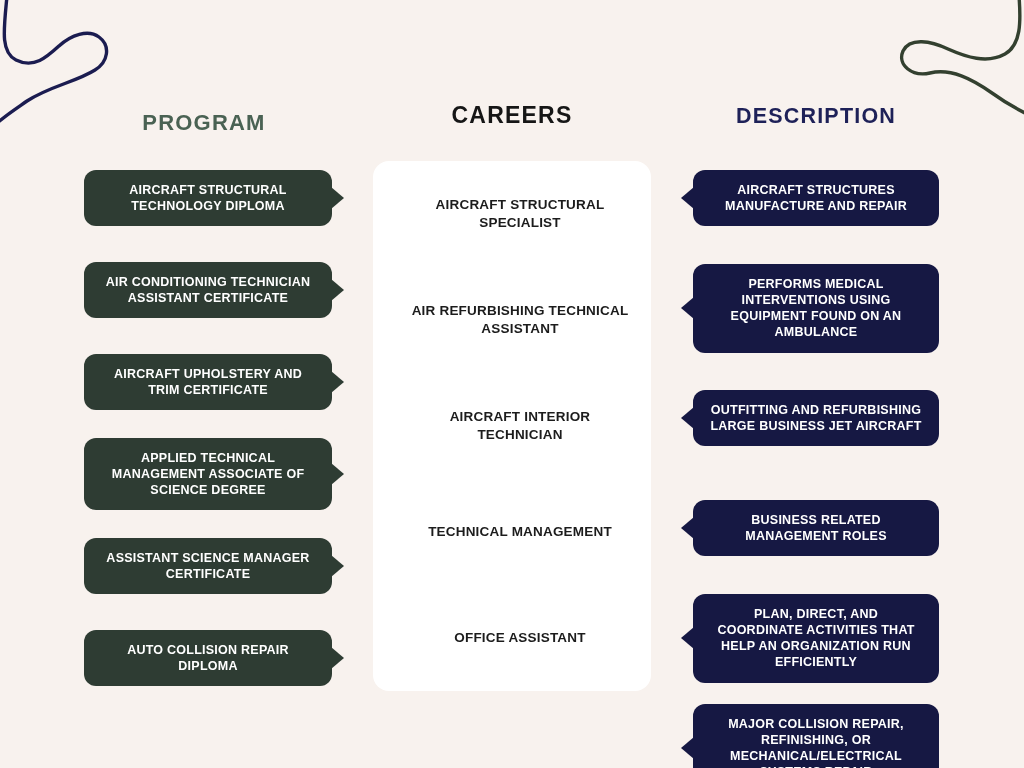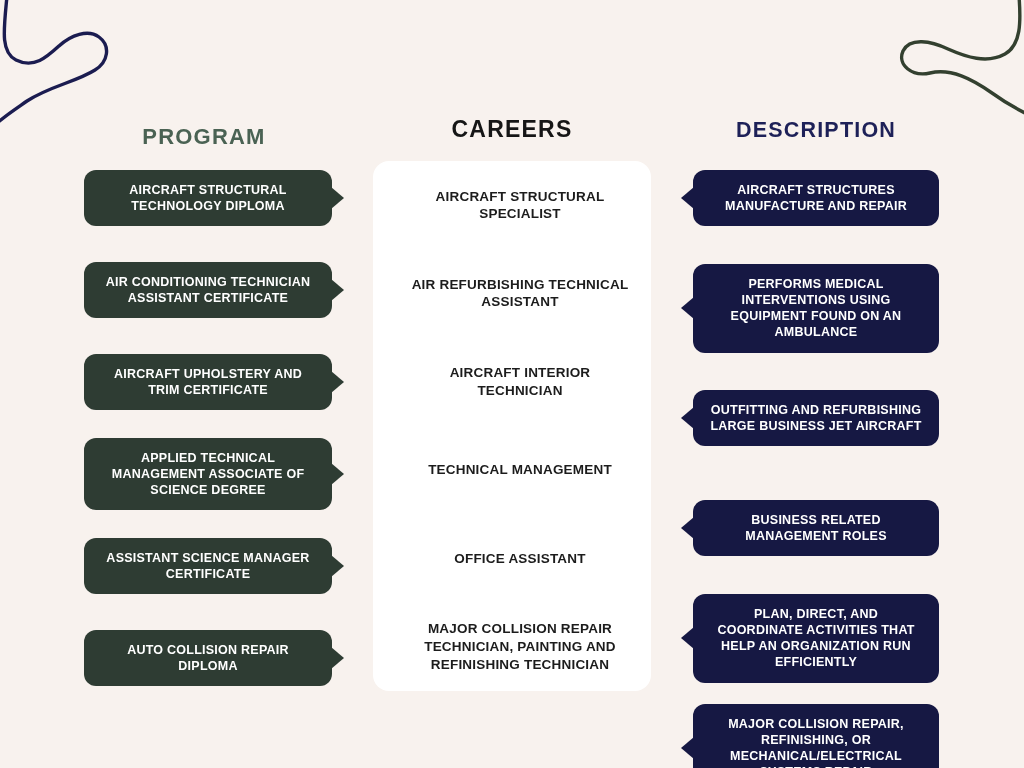--- a/index.html
+++ b/index.html
@@ -21,21 +21,20 @@
   .squiggle-topleft path { stroke: var(--squiggle-navy, #1b1c50); }
   .squiggle-topright { right: 0; top: 0; }
   .squiggle-topright path { stroke: var(--squiggle-green, #33402f); }
 
   
   .col-header {
     position: absolute;
     text-align: center;
     font-weight: 700;
     letter-spacing: 1.2px;
-    margin-top: 14px;
   }
   .header-program {
     left: 74px; top: 110px; width: 260px;
     font-size: 22px; color: var(--program-header, #4a6253);
   }
   .header-careers {
     left: 373px; top: 102px; width: 278px;
     font-size: 23px; color: var(--careers-header, #161616);
   }
   .header-description {
@@ -164,23 +163,20 @@
     </div>
     <div class="cell">
       <div class="career-text">AIRCRAFT INTERIOR TECHNICIAN</div>
     </div>
     <div class="cell">
       <div class="career-text">TECHNICAL MANAGEMENT</div>
     </div>
     <div class="cell">
       <div class="career-text">OFFICE ASSISTANT</div>
     </div>
-    <div class="cell">
-      <div class="career-text">MAJOR COLLISION REPAIR TECHNICIAN, PAINTING AND REFINISHING TECHNICIAN</div>
-    </div>
   </div>
 
   <div class="col col-description">
     <div class="cell">
       <div class="bubble bubble-description">AIRCRAFT STRUCTURES MANUFACTURE AND REPAIR</div>
     </div>
     <div class="cell">
       <div class="bubble bubble-description">PERFORMS MEDICAL INTERVENTIONS USING EQUIPMENT FOUND ON AN AMBULANCE</div>
     </div>
     <div class="cell">

